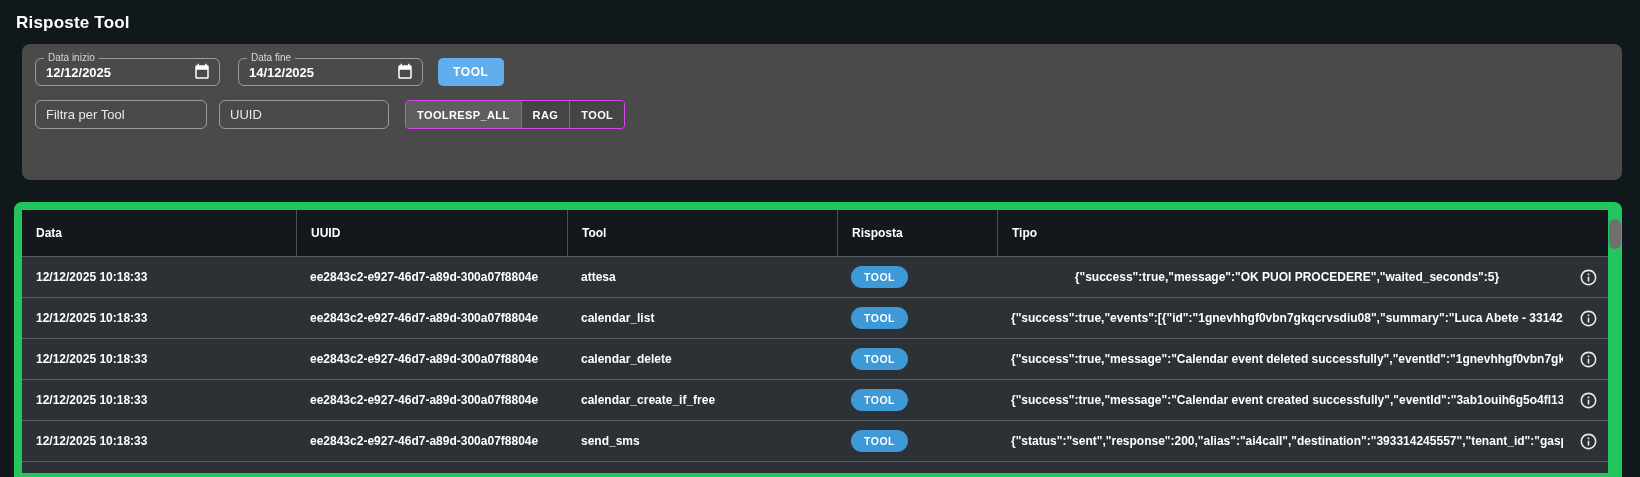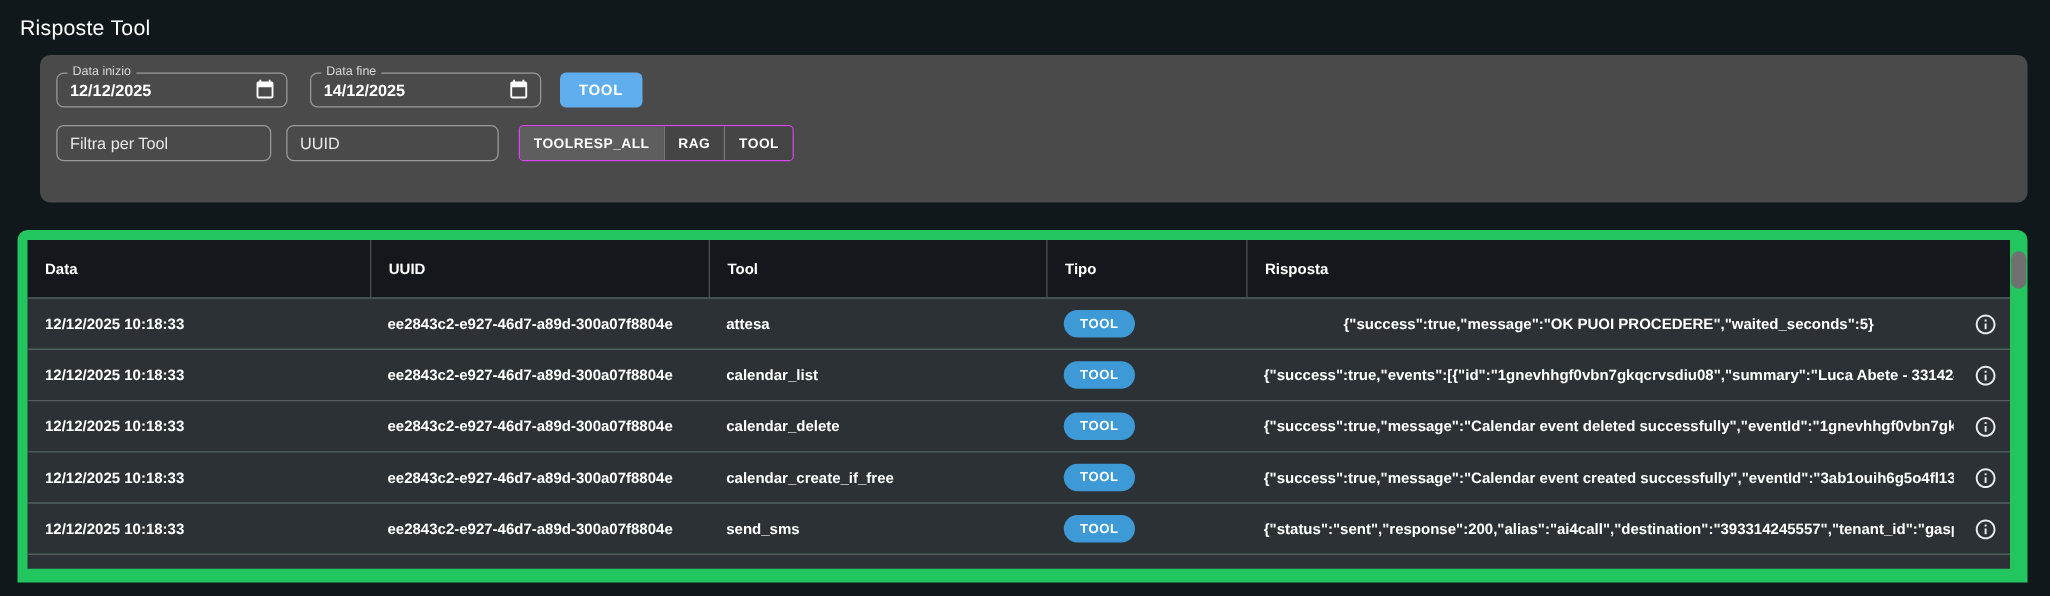--- a/index.html
+++ b/index.html
@@ -8,28 +8,28 @@
     background: #11181c;
     font-family: "Liberation Sans", sans-serif;
     color: #ffffff;
   }
 
   
   .page-title {
     margin: 10px 0 9px 16px;
     font-size: 17px;
     line-height: 25px;
-    font-weight: 400;
+    font-weight: 700;
     letter-spacing: 0.2px;
   }
 
   
   .filter-panel {
-    margin: 0 18px 0 32px;
-    height: 118px;
+    margin: 0 18px 0 22px;
+    height: 136px;
     background: #4a4a4a;
     border-radius: 8px;
     padding: 14px 0 0 13px;
   }
   .filter-row { display: flex; align-items: flex-start; }
 
   .date-field {
     position: relative;
     width: 185px;
     height: 28px;
@@ -259,22 +259,22 @@
     </div>
   </div>
 
 </section>
 
 <section class="table-panel">
   <div class="grid-row thead">
     <div class="th">Data</div>
     <div class="th">UUID</div>
     <div class="th">Tool</div>
+    <div class="th">Risposta</div>
     <div class="th">Tipo</div>
-    <div class="th">Risposta</div>
   </div>
 
   <div class="grid-row trow">
     <div class="td">12/12/2025 10:18:33</div>
     <div class="td">ee2843c2-e927-46d7-a89d-300a07f8804e</div>
     <div class="td">attesa</div>
     <div class="td">
         <span class="badge">TOOL</span>
       </div>
     <div class="td c-risp">

